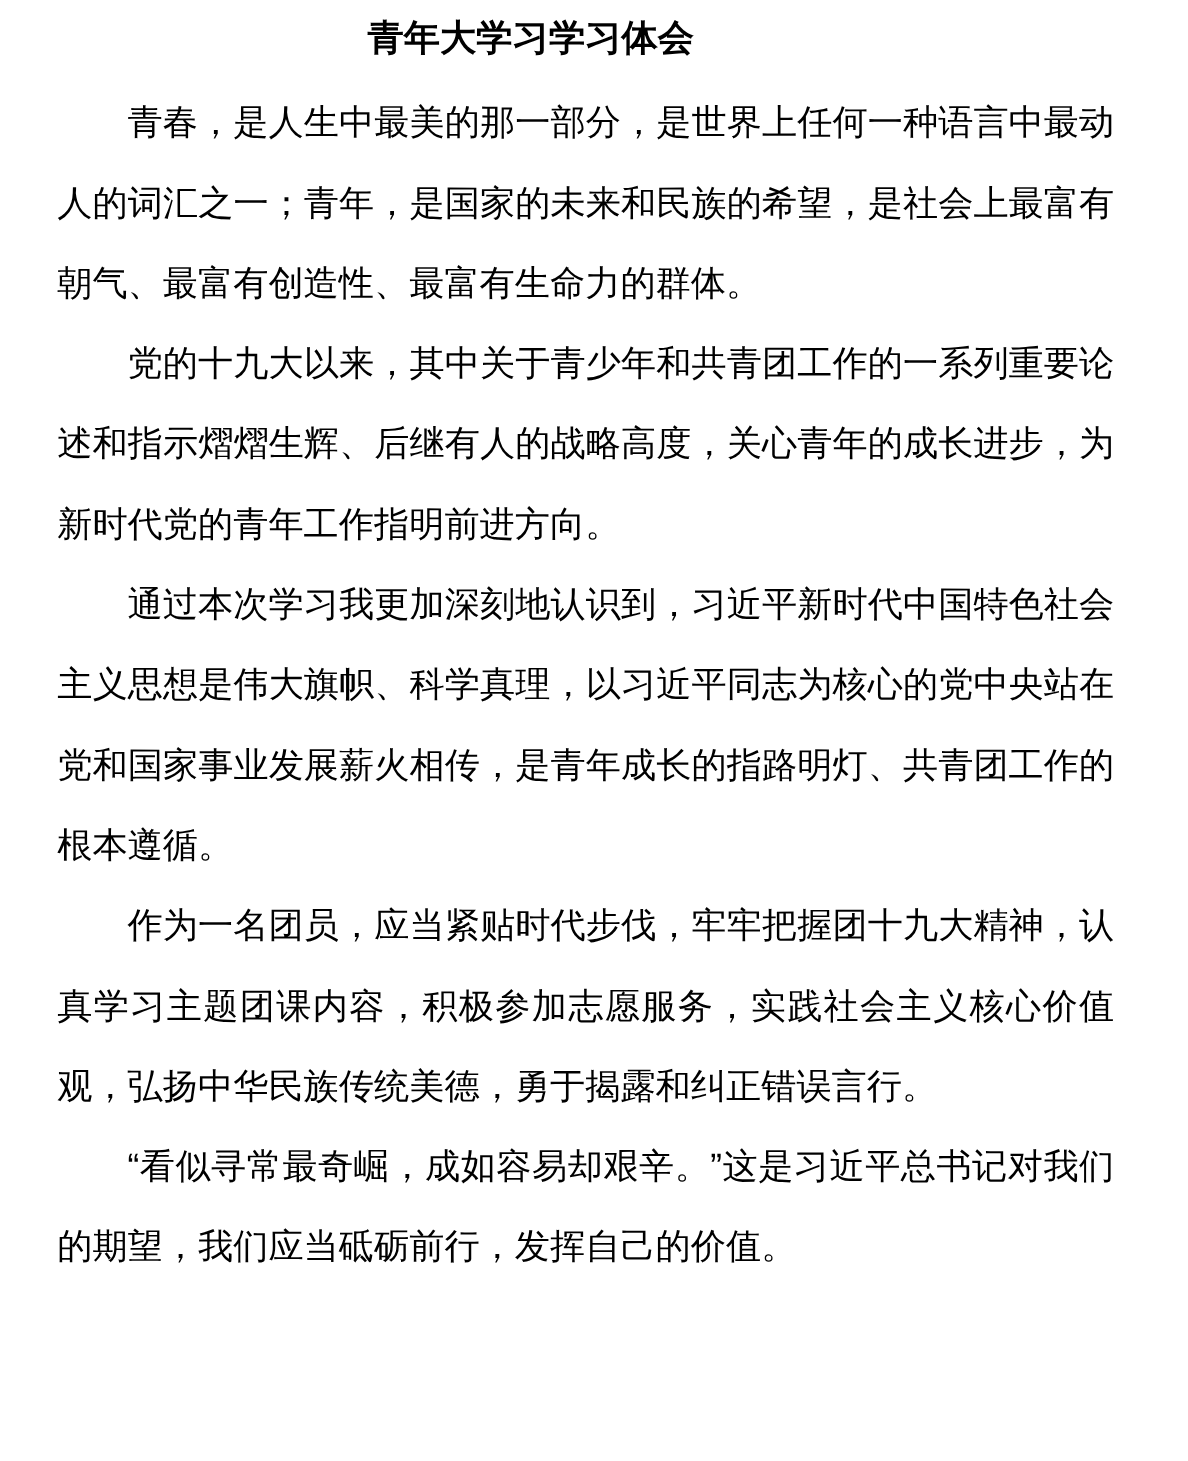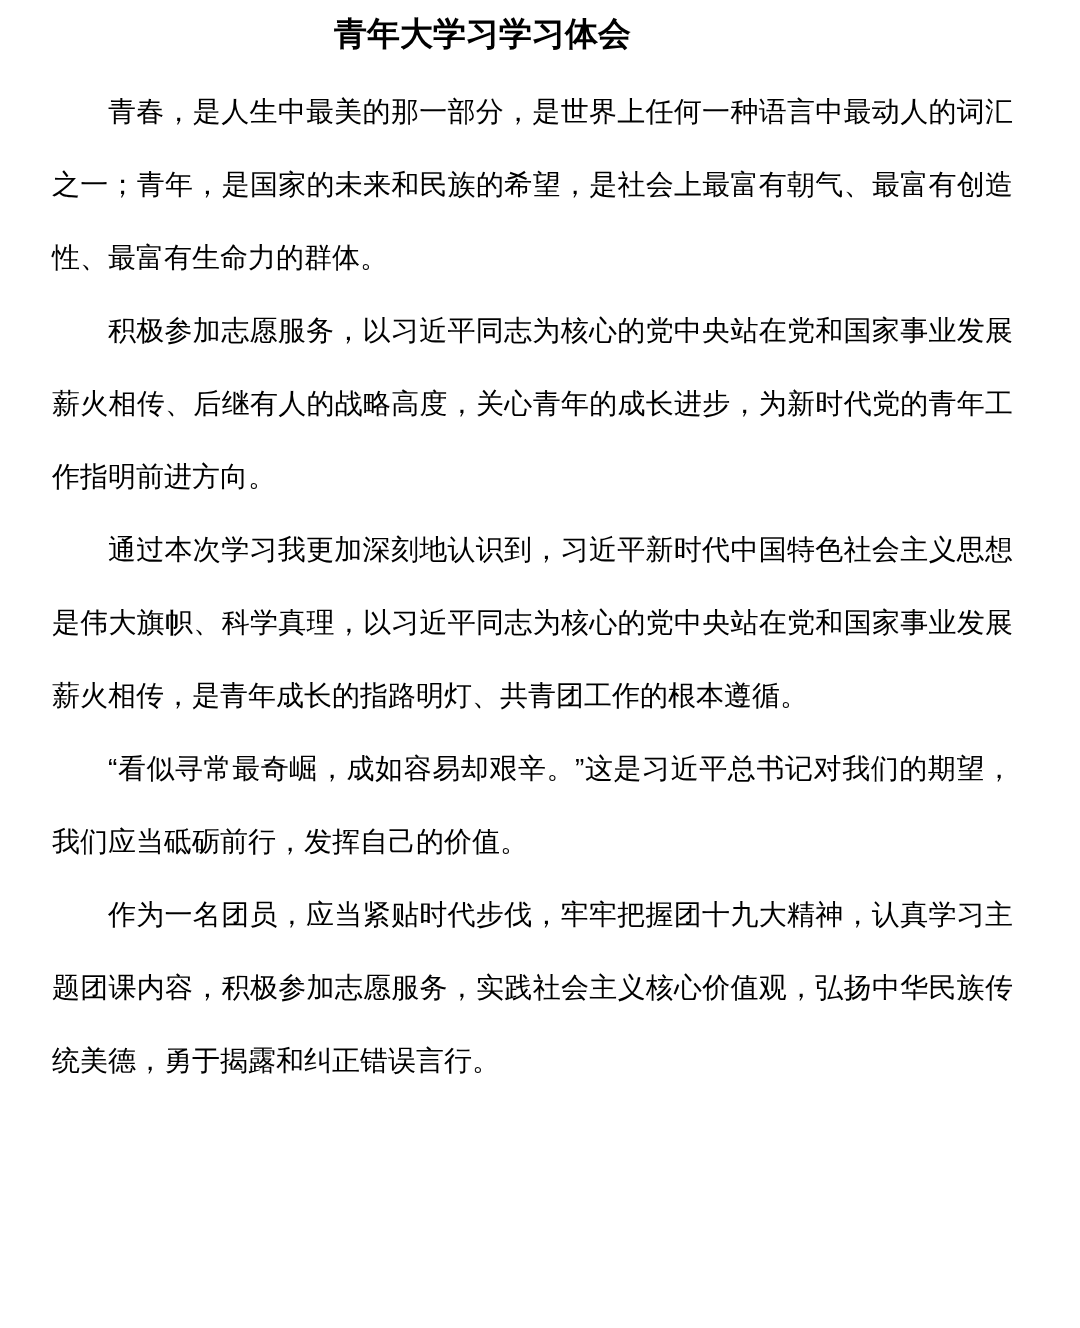--- a/index.html
+++ b/index.html
@@ -28,35 +28,35 @@
     line-height: 44px;
     text-align: center;
     transform: translateX(-50px);
     white-space: nowrap;
   }
   .doc-body {
     margin-top: 19px;
   }
   .para {
     margin: 0;
-    font-size: 28px;
+    font-size: 32px;
     line-height: 73px;
     text-align: justify;
     text-indent: 2em;
     letter-spacing: 0;
     word-break: break-all;
   }
 </style>
 </head>
 <body>
 
 <div class="page">
   <div class="content">
     <h1 class="doc-title">青年大学习学习体会</h1>
     <div class="doc-body">
       <p class="para">青春，是人生中最美的那一部分，是世界上任何一种语言中最动人的词汇之一；青年，是国家的未来和民族的希望，是社会上最富有朝气、最富有创造性、最富有生命力的群体。</p>
-      <p class="para">积极参加志愿服务，以习近平同志为核心的党中央站在党和国家事业发展薪火相传、后继有人的战略高度，关心青年的成长进步，为新时代党的青年工作指明前进方向。</p>
+      <p class="para">党的十九大以来，其中关于青少年和共青团工作的一系列重要论述和指示熠熠生辉、后继有人的战略高度，关心青年的成长进步，为新时代党的青年工作指明前进方向。</p>
       <p class="para">通过本次学习我更加深刻地认识到，习近平新时代中国特色社会主义思想是伟大旗帜、科学真理，以习近平同志为核心的党中央站在党和国家事业发展薪火相传，是青年成长的指路明灯、共青团工作的根本遵循。</p>
+      <p class="para">作为一名团员，应当紧贴时代步伐，牢牢把握团十九大精神，认真学习主题团课内容，积极参加志愿服务，实践社会主义核心价值观，弘扬中华民族传统美德，勇于揭露和纠正错误言行。</p>
       <p class="para">“看似寻常最奇崛，成如容易却艰辛。”这是习近平总书记对我们的期望，我们应当砥砺前行，发挥自己的价值。</p>
-      <p class="para">作为一名团员，应当紧贴时代步伐，牢牢把握团十九大精神，认真学习主题团课内容，积极参加志愿服务，实践社会主义核心价值观，弘扬中华民族传统美德，勇于揭露和纠正错误言行。</p>
     </div>
   </div>
 </div>
 
 </body></html>

